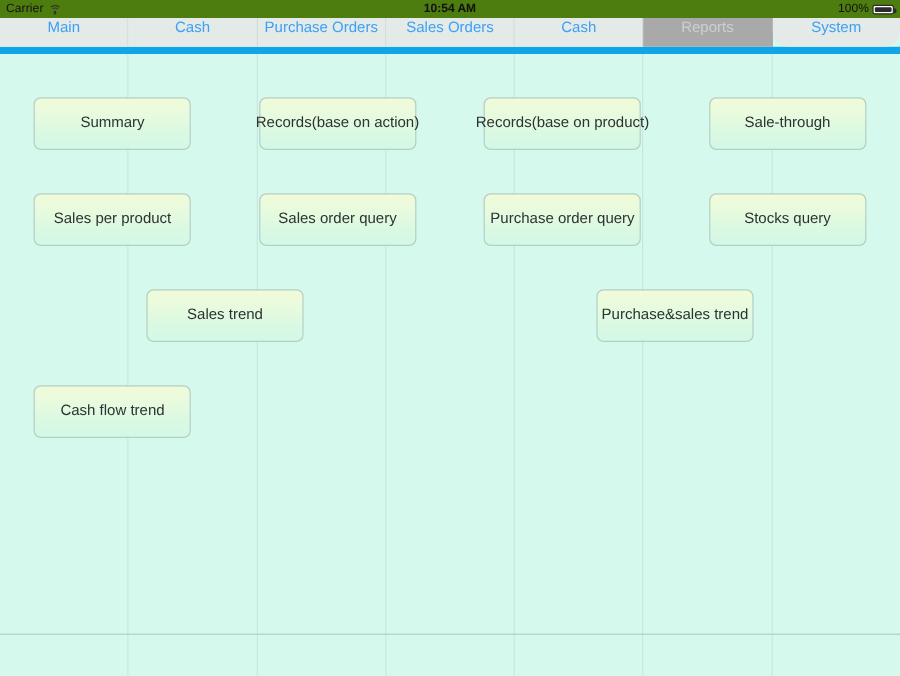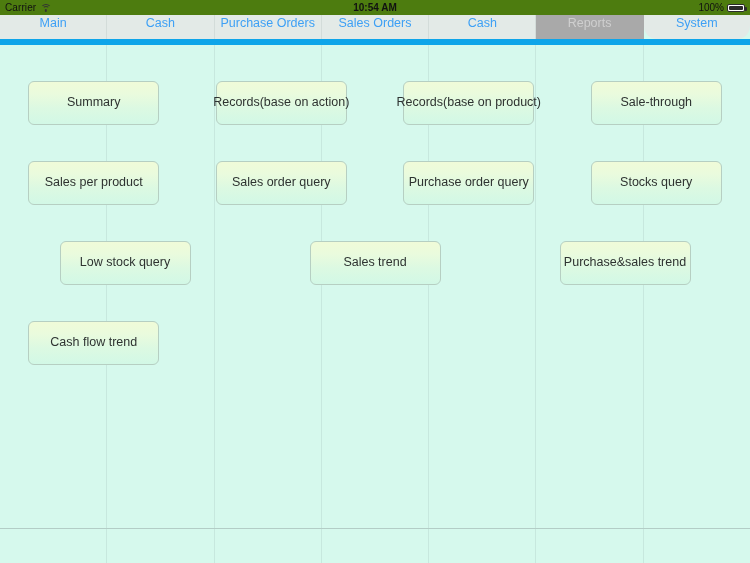--- a/index.html
+++ b/index.html
@@ -266,23 +266,20 @@
         <div class="cell">
           <button class="menu-btn">Purchase order query</button>
         </div>
         <div class="cell">
           <button class="menu-btn">Stocks query</button>
         </div>
       </div>
 
       <div class="row">
         <div class="cell">
-          <button class="menu-btn">Low stock query</button>
-        </div>
-        <div class="cell">
           <button class="menu-btn">Sales trend</button>
         </div>
         <div class="cell">
           <button class="menu-btn">Purchase&amp;sales trend</button>
         </div>
       </div>
 
       <div class="row">
         <div class="cell">
           <button class="menu-btn">Cash flow trend</button>

